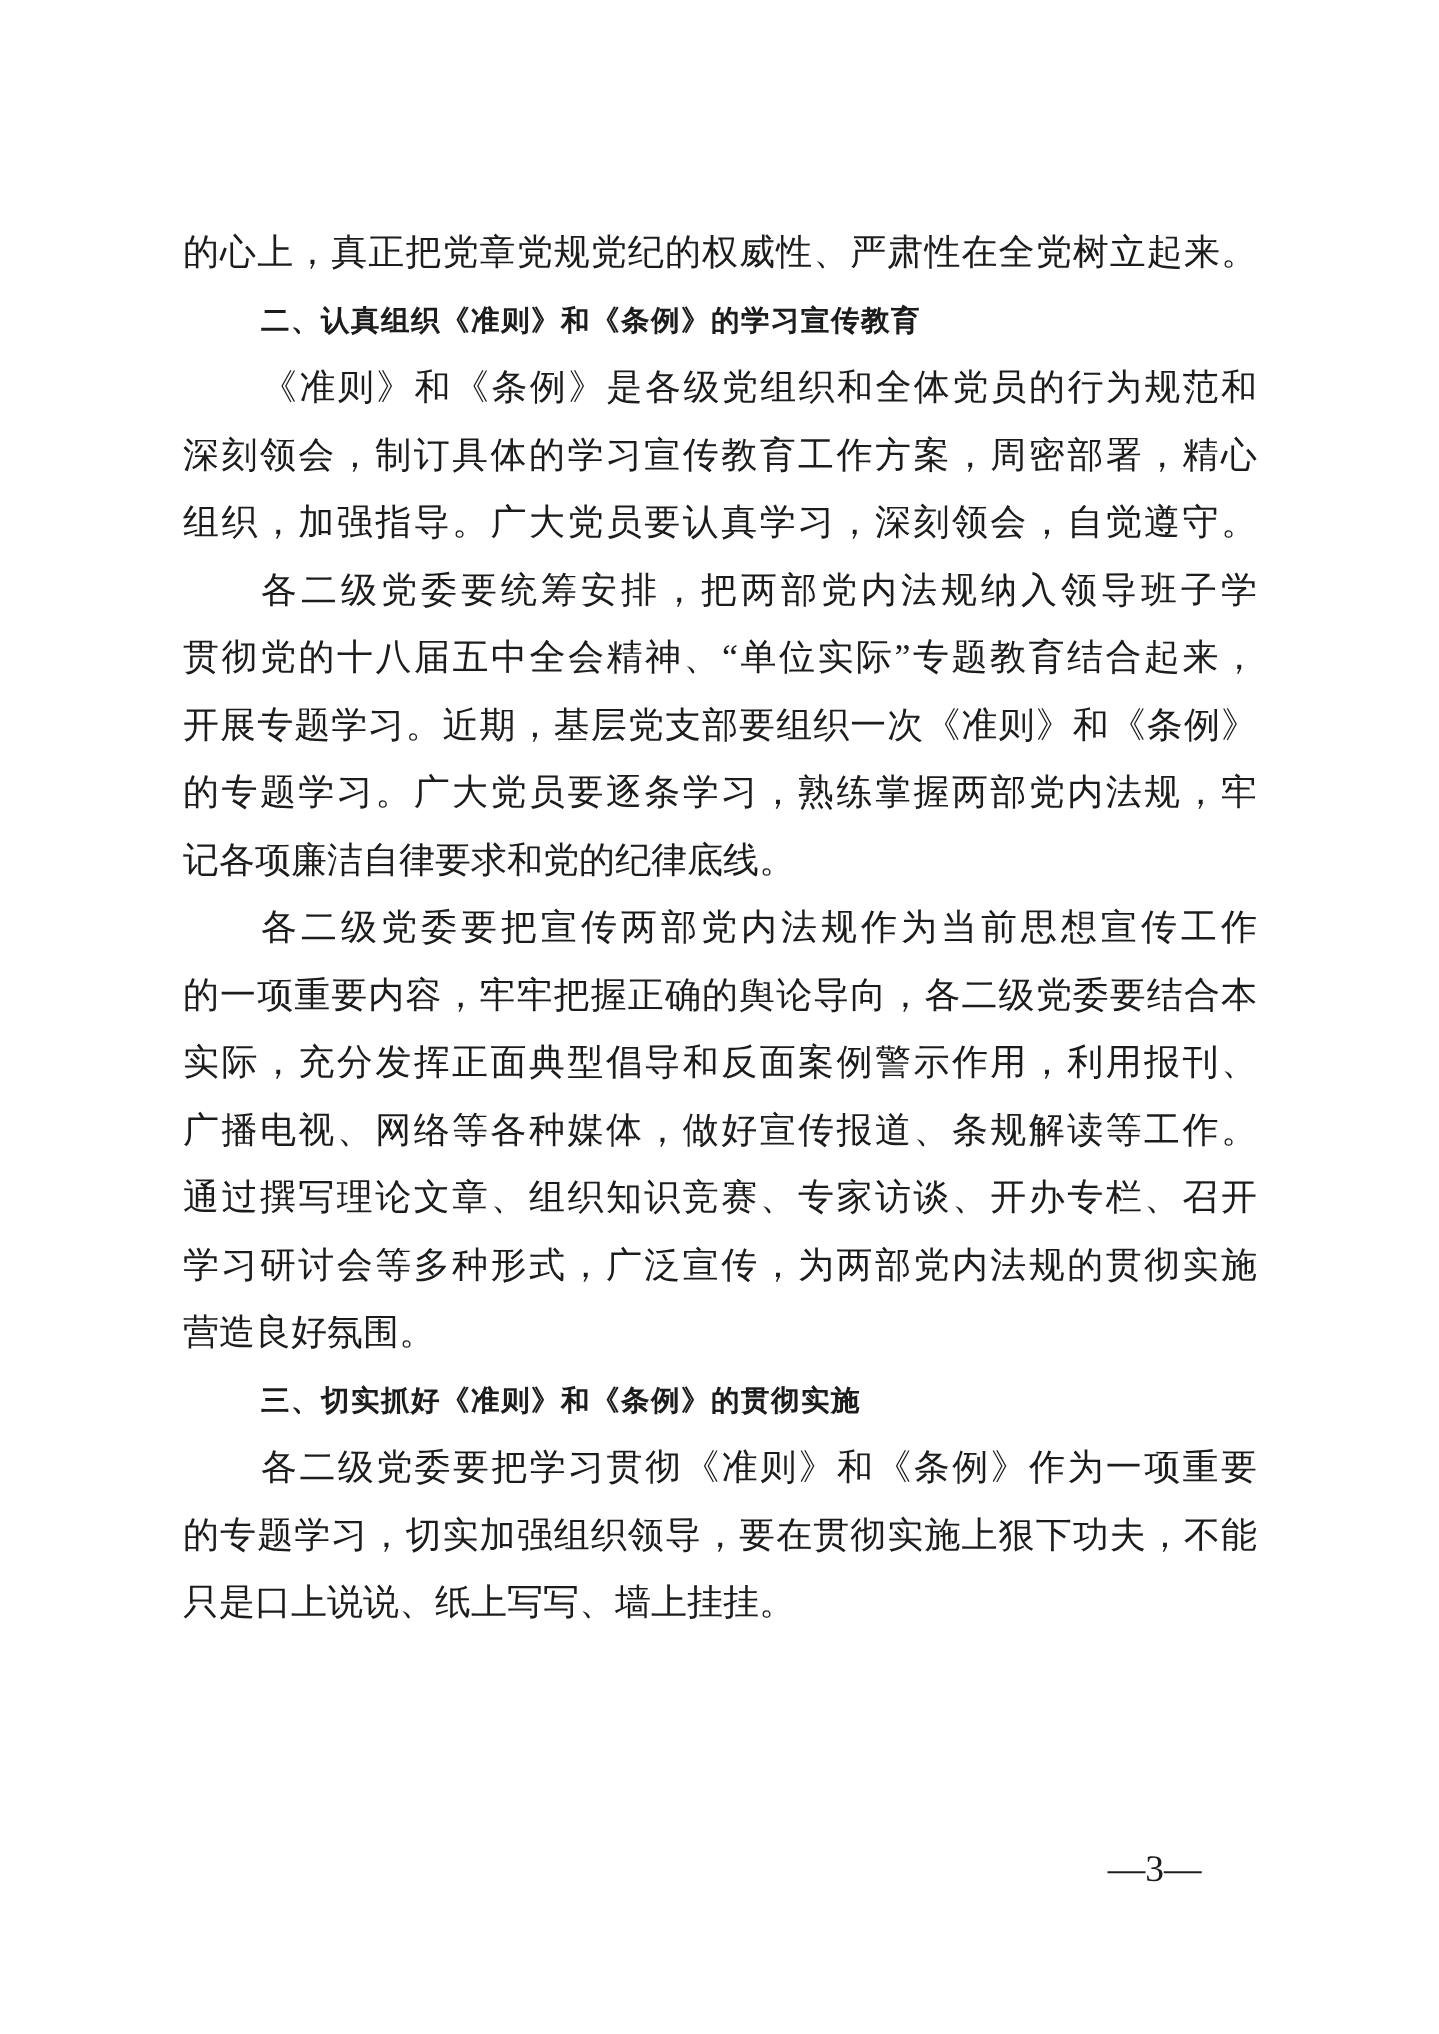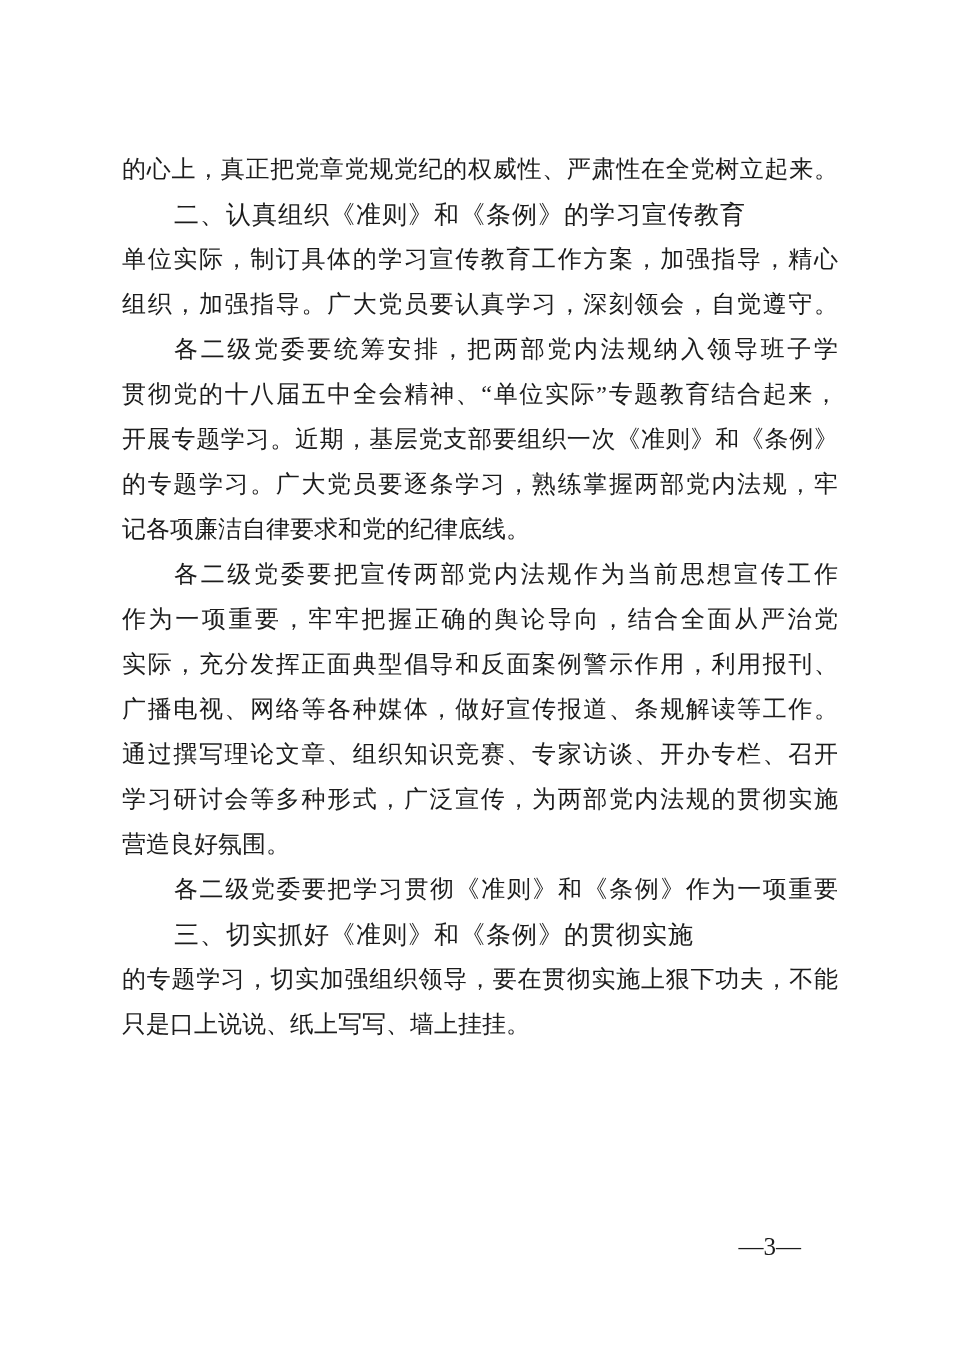--- a/index.html
+++ b/index.html
@@ -33,54 +33,55 @@
   }
   .line.fill {
     text-align-last: justify;
     text-justify: inter-character;
   }
   .line.indent {
     text-indent: 52px;
   }
   .line.heading {
     font-family: "Liberation Sans", sans-serif;
-    font-weight: 400;
-    font-size: 25px;
+    font-weight: 700;
+    font-size: 19px;
     letter-spacing: 1px;
   }
   .page-number {
     position: absolute;
     top: 1232px;
     right: 158px;
     font-family: "Liberation Serif", serif;
     font-size: 25px;
     line-height: 30px;
     color: #1c1c1c;
   }
 </style>
 </head>
 <body>
 
 <div class="page" style="background: rgb(255, 255, 255); color: rgb(28, 28, 28);">
   <div class="content">
       <div class="line fill">的心上，真正把党章党规党纪的权威性、严肃性在全党树立起来。</div>
       <div class="line heading indent">二、认真组织《准则》和《条例》的学习宣传教育</div>
-      <div class="line fill">单位实际，制订具体的学习宣传教育工作方案，加强指导，精心</div>
+      <div class="line indent fill">《准则》和《条例》是各级党组织和全体党员的行为规范和</div>
+      <div class="line fill">深刻领会，制订具体的学习宣传教育工作方案，周密部署，精心</div>
       <div class="line fill">组织，加强指导。广大党员要认真学习，深刻领会，自觉遵守。</div>
       <div class="line indent fill">各二级党委要统筹安排，把两部党内法规纳入领导班子学</div>
       <div class="line fill">贯彻党的十八届五中全会精神、“单位实际”专题教育结合起来，</div>
       <div class="line fill">开展专题学习。近期，基层党支部要组织一次《准则》和《条例》</div>
       <div class="line fill">的专题学习。广大党员要逐条学习，熟练掌握两部党内法规，牢</div>
       <div class="line">记各项廉洁自律要求和党的纪律底线。</div>
       <div class="line indent fill">各二级党委要把宣传两部党内法规作为当前思想宣传工作</div>
-      <div class="line fill">作为一项重要，牢牢把握正确的舆论导向，结合全面从严治党</div>
+      <div class="line fill">的一项重要内容，牢牢把握正确的舆论导向，各二级党委要结合本</div>
       <div class="line fill">实际，充分发挥正面典型倡导和反面案例警示作用，利用报刊、</div>
       <div class="line fill">广播电视、网络等各种媒体，做好宣传报道、条规解读等工作。</div>
       <div class="line fill">通过撰写理论文章、组织知识竞赛、专家访谈、开办专栏、召开</div>
       <div class="line fill">学习研讨会等多种形式，广泛宣传，为两部党内法规的贯彻实施</div>
       <div class="line">营造良好氛围。</div>
+      <div class="line heading indent">三、切实抓好《准则》和《条例》的贯彻实施</div>
       <div class="line indent fill">各二级党委要把学习贯彻《准则》和《条例》作为一项重要</div>
-      <div class="line heading indent">三、切实抓好《准则》和《条例》的贯彻实施</div>
       <div class="line fill">的专题学习，切实加强组织领导，要在贯彻实施上狠下功夫，不能</div>
       <div class="line">只是口上说说、纸上写写、墙上挂挂。</div>
     </div>
   <div class="page-number">—3—</div>
 </div>
 
 </body></html>

